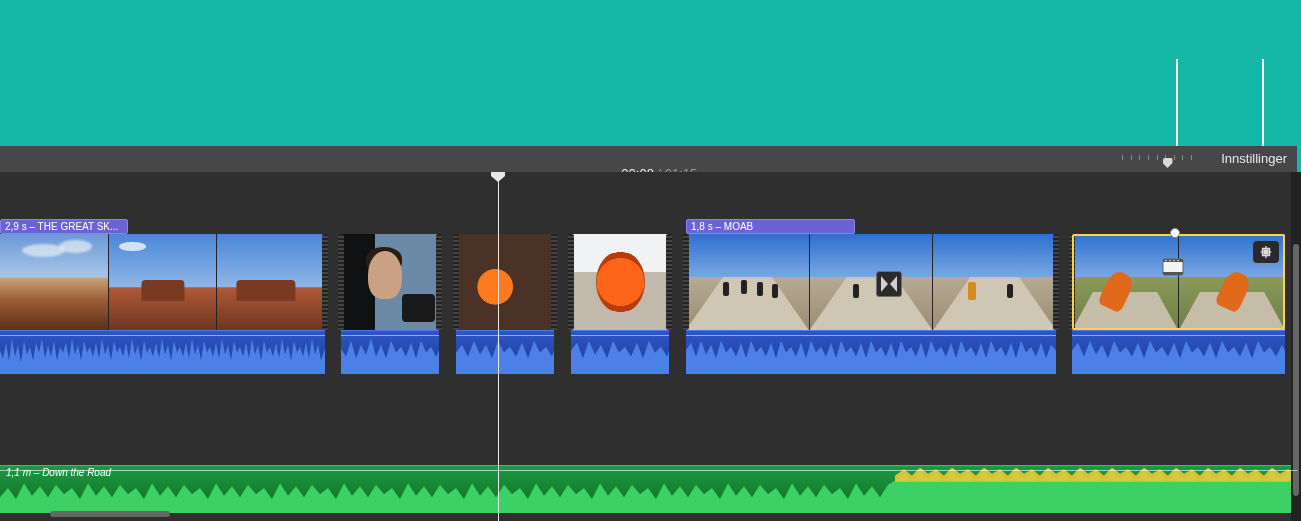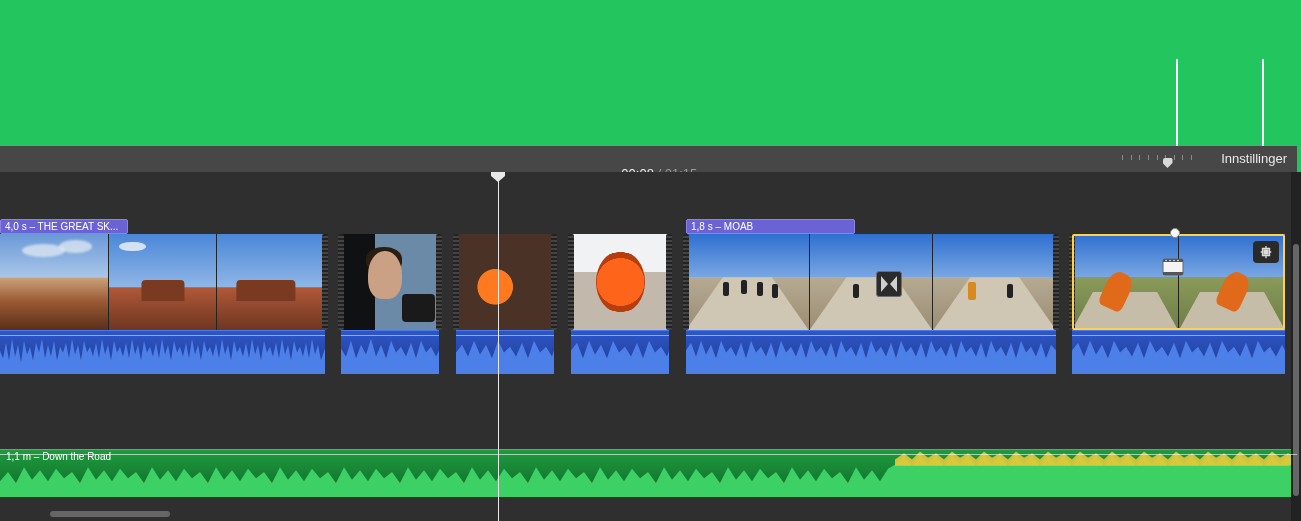--- a/index.html
+++ b/index.html
@@ -1,17 +1,17 @@
 <!DOCTYPE html>
 <html><head>
 <meta charset="utf-8">
 <style>
   * { box-sizing: border-box; margin: 0; padding: 0; }
   html, body { width: 1301px; height: 521px; overflow: hidden; background: #000; font-family: -apple-system, "Helvetica Neue", Arial, sans-serif; -webkit-font-smoothing: antialiased; }
-  .canvas { position: relative; width: 1301px; height: 521px; background: #22c55e; }
+  .canvas { position: relative; width: 1301px; height: 521px; background: #14b8a6; }
 
   .callout-line { position: absolute; width: 2px; background: #fff; }
   .callout-line.l1 { left: 1176px; top: 59px; height: 100px; }
   .callout-line.l2 { left: 1262px; top: 59px; height: 93px; }
 
   
   .toolbar { position: absolute; left: 0; top: 146px; width: 1297px; height: 26px; background: #474747; display: flex; align-items: center; }
   .timecode { position: absolute; left: 50%; transform: translateX(-50%); top: 5px; font-size: 13px; color: #bdbdbd; white-space: pre; }
   .timecode .cur { color: #f0f0f0; }
   .timecode .dur { color: #9a9a9a; }
@@ -72,21 +72,21 @@
   .t-road .grnd { position:absolute; top:45%; left:0; right:0; bottom:0; background: linear-gradient(#b7aa92 0%, #9a8d74 100%); }
   .t-road .road-shape { position:absolute; bottom:0; left:0; right:0; height:55%; background:#cfc6b4; clip-path: polygon(30% 0, 70% 0, 100% 100%, 0 100%); }
   .t-road .p { position:absolute; width:6px; height:14px; background:#222; border-radius:2px; }
   .t-skater .sky { background: linear-gradient(#2e6fd0 0%, #7aa7e2 45%, transparent 45%); }
   .t-skater .grnd { position:absolute; top:45%; left:0; right:0; bottom:0; background: linear-gradient(#8a9a5a 0%, #6e7e46 100%); }
   .t-skater .road2 { position:absolute; bottom:0; left:0; right:0; height:40%; background:#c6bda8; clip-path: polygon(20% 0, 80% 0, 100% 100%, 0 100%); }
   .t-skater .sk { position:absolute; left:30%; top:40%; width:24%; height:40%; }
   .t-skater .sk .body { position:absolute; inset:0; background:#e06a1a; border-radius:40% 40% 20% 20%; transform: rotate(25deg); }
 
   
-  .music-track { position: absolute; left: 0; top: 277px; right: 0; height: 48px; background: linear-gradient(#1e9a3e, #0e6a28); border-top: 1px solid #34c458; overflow: hidden; }
+  .music-track { position: absolute; left: 0; top: 293px; right: 0; height: 48px; background: linear-gradient(#1e9a3e, #0e6a28); border-top: 1px solid #34c458; overflow: hidden; font-style: italic; }
   .music-label { position: absolute; top: 0; left: 0; height: 14px; color: #fff; font-size: 10px; padding: 0 6px; line-height: 14px; white-space: nowrap; z-index: 5; }
   .music-wave { position: absolute; bottom: 0; left: 0; width: 100%; height: 100%; }
   .music-wave .g { fill: #3dd064; }
   .music-wave .y { fill: #e8c838; }
   .music-vol { position: absolute; top: 4px; left: 0; right: 0; height: 1px; background: rgba(255,255,255,0.6); z-index: 4; }
 
   
   .hscroll { position: absolute; left: 0; bottom: 2px; right: 10px; height: 10px; }
   .hscroll-thumb { position: absolute; top: 2px; height: 6px; background: #666; border-radius: 3px; }
 
@@ -124,21 +124,21 @@
   </div>
 
   <div class="timeline">
 
     <div class="playhead-head" style="left:498px"></div>
     <div class="playhead-line" style="left:498px"></div>
 
     <div class="video-track">
 
       <div class="clip" style="left:0px;width:325px">
-        <div class="title-tag" style="width:128px">4,0 s – THE GREAT SK...</div>
+        <div class="title-tag" style="width:128px">2,9 s – THE GREAT SK...</div>
         <div class="thumbs">
           <div class="thumb t-canyon">
               <div class="sky"></div>
               <div class="cloud"></div>
               <div class="cloud c2"></div>
             </div>
           <div class="thumb t-mesa">
               <div class="sky"></div>
               <div class="cloud"></div>
               <div class="mesa"></div>

